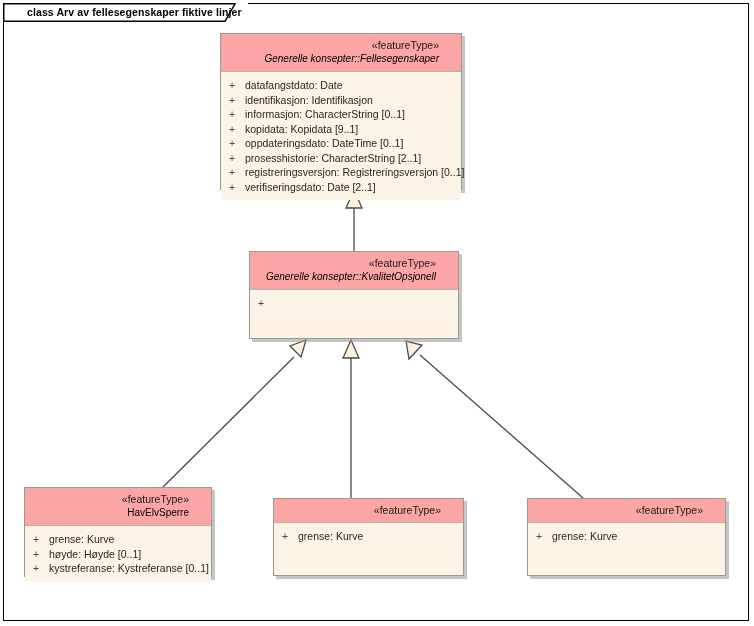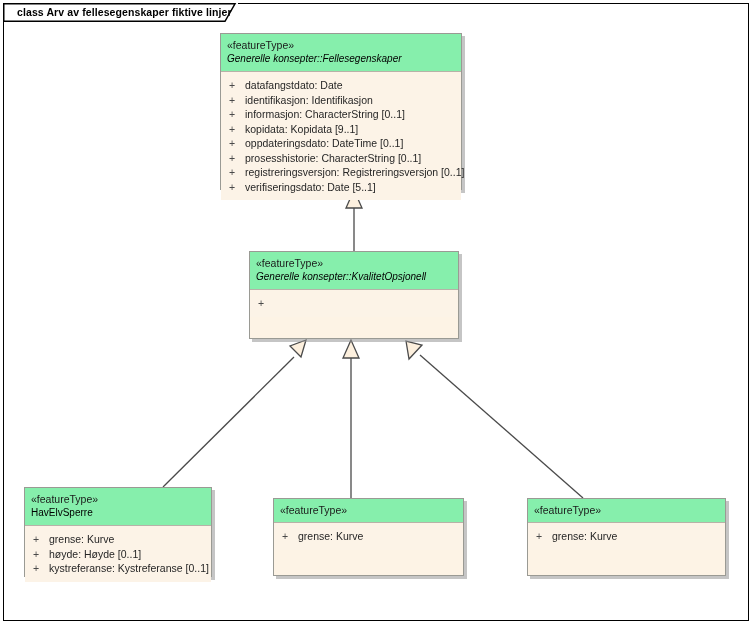--- a/index.html
+++ b/index.html
@@ -35,21 +35,21 @@
     height: 18px;
     box-sizing: border-box;
     background: #ffffff;
     z-index: 6;
   }
   .title-tab-inner {
     position: relative;
     height: 18px;
     display: flex;
     align-items: center;
-    padding: 0 6px 0 14px;
+    padding: 0 6px 0 24px;
     font-size: 10.5px;
     font-weight: bold;
     color: #000000;
     white-space: nowrap;
     letter-spacing: 0.1px;
   }
 
   
   .connectors {
     position: absolute;
@@ -64,24 +64,24 @@
   
   .uml-class {
     position: absolute;
     z-index: 3;
     box-sizing: border-box;
     border: 1px solid #9a9a94;
     background: #fdf3e5;
     box-shadow: 3px 3px 0 0 rgba(150,150,150,0.55);
   }
   .uml-header {
-    background: #86efac;
+    background: #fca5a5;
     border-bottom: 1px solid #b7b2a8;
-    padding: 5px 6px 5px 6px;
-    text-align: left;
+    padding: 5px 22px 5px 6px;
+    text-align: right;
     box-sizing: border-box;
   }
   .stereotype {
     font-size: 10.5px;
     color: #1a1a1a;
     line-height: 13px;
     white-space: nowrap;
   }
   .class-name {
     font-size: 10px;
@@ -199,29 +199,29 @@
       <div class="attr-row">
         <span class="attr-vis">+</span>
         <span class="attr-text">kopidata: Kopidata [9..1]</span>
       </div>
       <div class="attr-row">
         <span class="attr-vis">+</span>
         <span class="attr-text">oppdateringsdato: DateTime [0..1]</span>
       </div>
       <div class="attr-row">
         <span class="attr-vis">+</span>
-        <span class="attr-text">prosesshistorie: CharacterString [0..1]</span>
+        <span class="attr-text">prosesshistorie: CharacterString [2..1]</span>
       </div>
       <div class="attr-row">
         <span class="attr-vis">+</span>
         <span class="attr-text">registreringsversjon: Registreringsversjon [0..1]</span>
       </div>
       <div class="attr-row">
         <span class="attr-vis">+</span>
-        <span class="attr-text">verifiseringsdato: Date [5..1]</span>
+        <span class="attr-text">verifiseringsdato: Date [2..1]</span>
       </div>
     </div>
   </div>
 
   <div class="uml-class" id="class-kvalitetopsjonell">
     <div class="uml-header">
       <div class="stereotype">«featureType»</div>
       <div class="class-name italic">Generelle konsepter::KvalitetOpsjonell</div>
     </div>
     <div class="uml-body">

